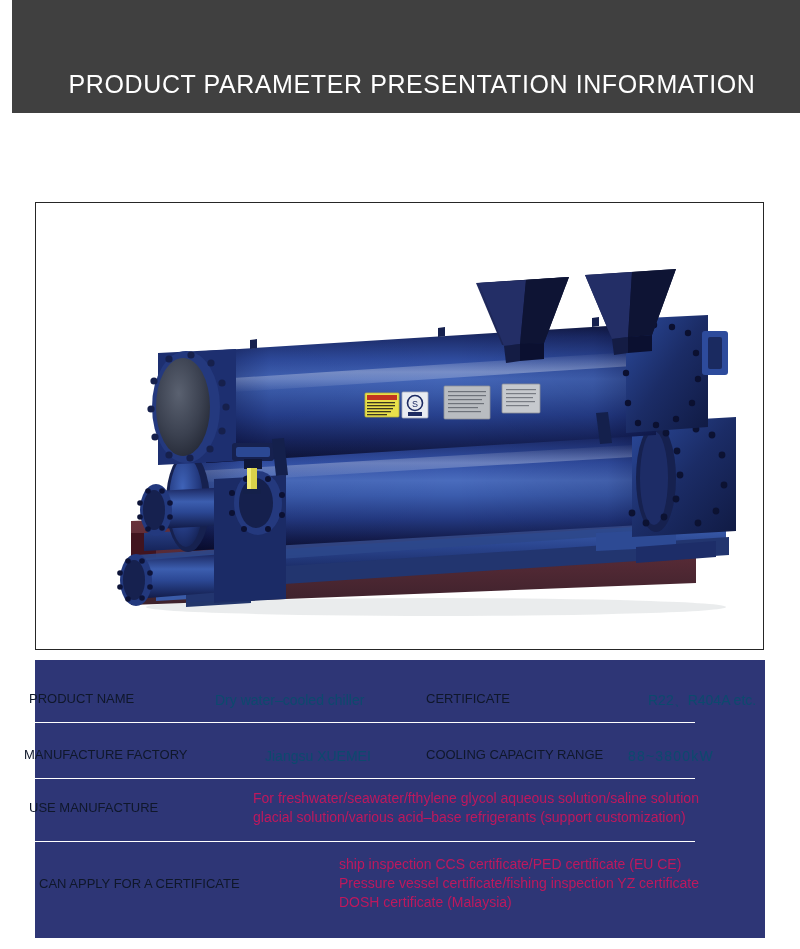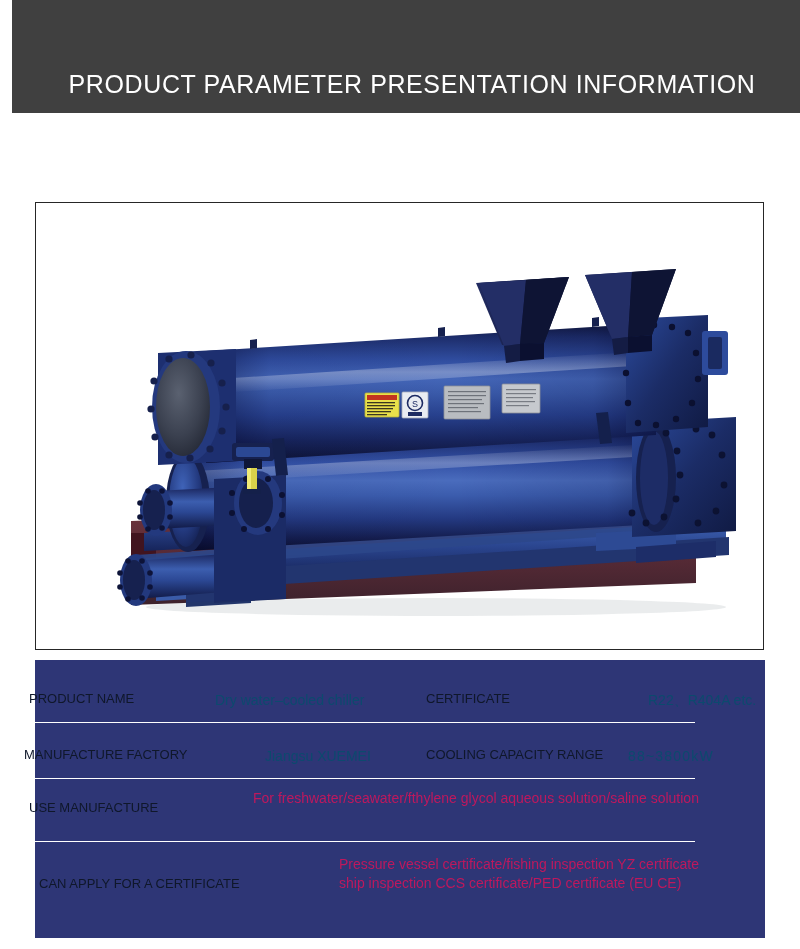--- a/index.html
+++ b/index.html
@@ -431,20 +431,22 @@
 
 <div class="spec-label" id="row2-label">MANUFACTURE FACTORY</div>
 <div class="spec-value" id="row2-value">Jiangsu XUEMEI</div>
 <div class="spec-label" id="row2-label2">COOLING CAPACITY RANGE</div>
 <div class="spec-value" id="row2-value2">88~3800kW</div>
 <div class="spec-divider" id="divider2"></div>
 
 <div class="spec-label" id="row3-label">USE MANUFACTURE</div>
 <div class="spec-value-multiline" id="row3-value">
   <div>For freshwater/seawater/fthylene glycol aqueous solution/saline solution</div>
+  <div>glacial solution/various acid–base refrigerants (support customization)</div>
 </div>
 <div class="spec-divider" id="divider3"></div>
 
 <div class="spec-label" id="row4-label">CAN APPLY FOR A CERTIFICATE</div>
 <div class="spec-value-multiline" id="row4-value">
+  <div>ship inspection CCS certificate/PED certificate (EU CE)</div>
   <div>Pressure vessel certificate/fishing inspection YZ certificate</div>
-  <div>ship inspection CCS certificate/PED certificate (EU CE)</div>
+  <div>DOSH certificate (Malaysia)</div>
 </div>
 
 </body></html>

